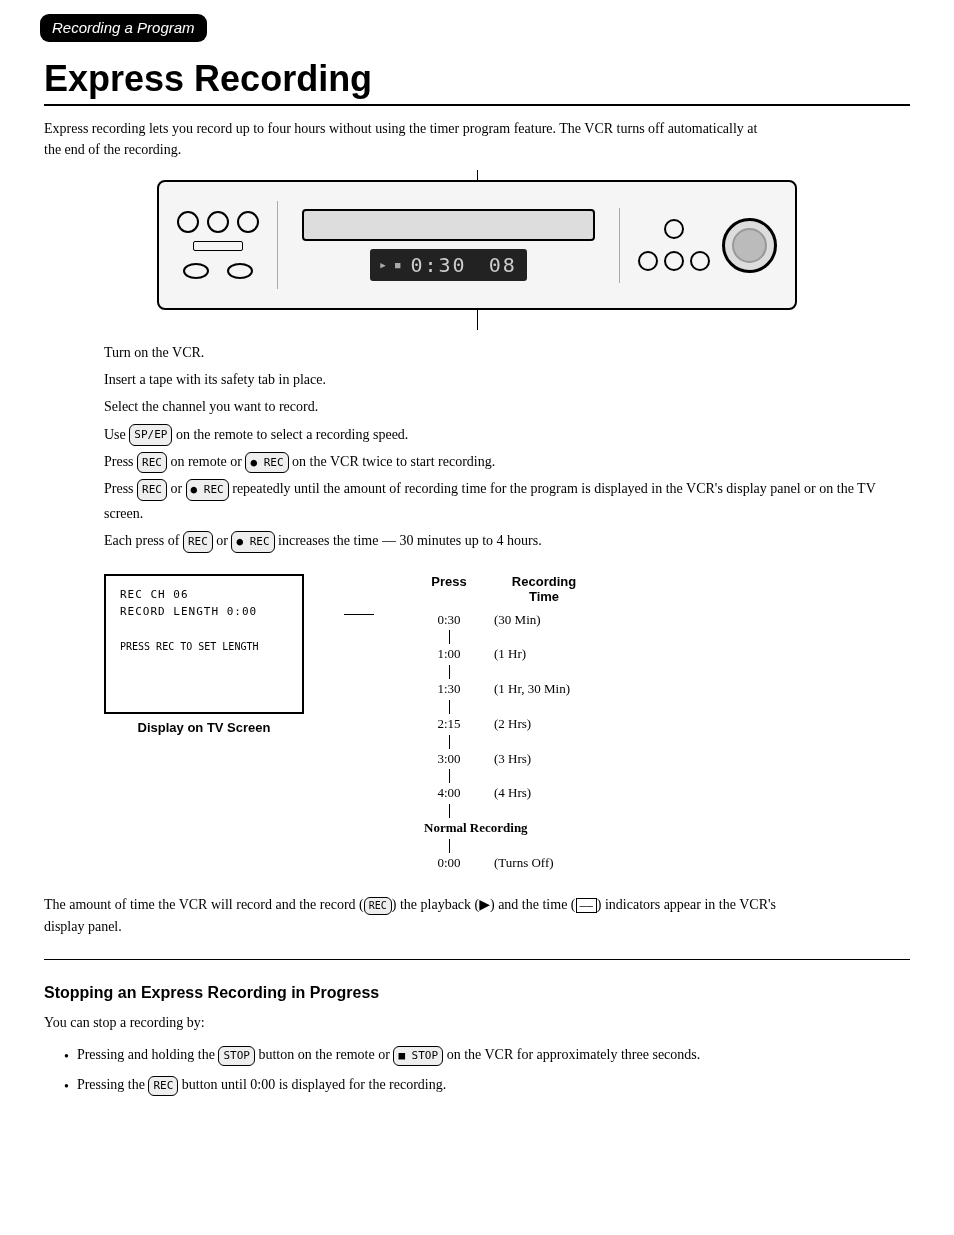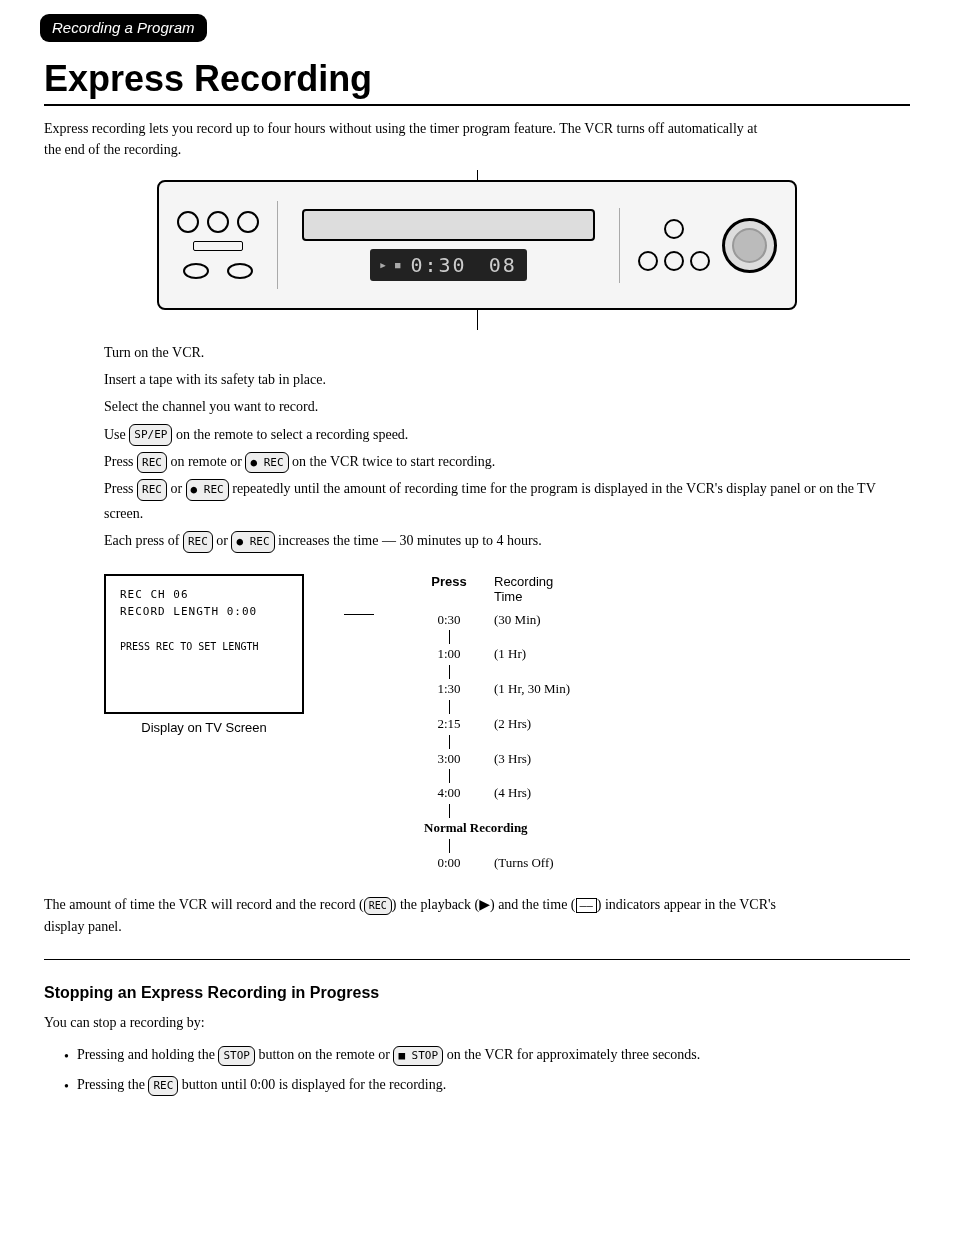--- a/index.html
+++ b/index.html
@@ -206,37 +206,37 @@
     }
     .tv-screen-display .tv-line {
       line-height: 1.6;
       letter-spacing: 1px;
     }
     .tv-screen-display .tv-bottom {
       margin-top: 20px;
       font-size: 10px;
     }
     .tv-screen-label {
-      font-weight: normal;
+      font-weight: bold;
       font-size: 13px;
       text-align: center;
       margin-top: 6px;
       font-family: Arial, sans-serif;
     }
 
     .chart-container {
       margin-left: 10px;
     }
     .chart-header-row {
       display: flex;
       gap: 20px;
       margin-bottom: 6px;
     }
     .ch-press { font-weight: bold; font-size: 13px; min-width: 50px; text-align: center; font-family: Arial, sans-serif; }
-    .ch-rectime { font-weight: normal; font-size: 13px; min-width: 100px; text-align: left; font-family: Arial, sans-serif; }
+    .ch-rectime { font-weight: bold; font-size: 13px; min-width: 100px; text-align: center; font-family: Arial, sans-serif; }
 
     .chart-entry {
       display: flex;
       gap: 20px;
       align-items: flex-start;
       position: relative;
     }
     .ce-time {
       min-width: 50px;
       text-align: center;

